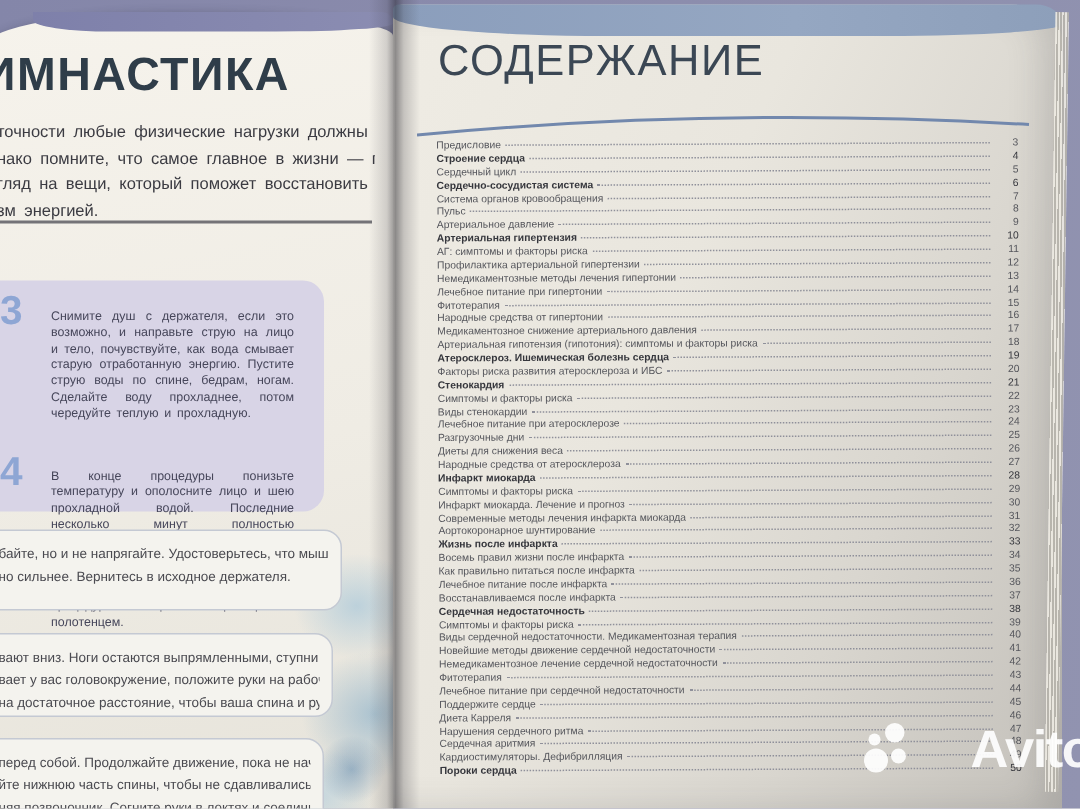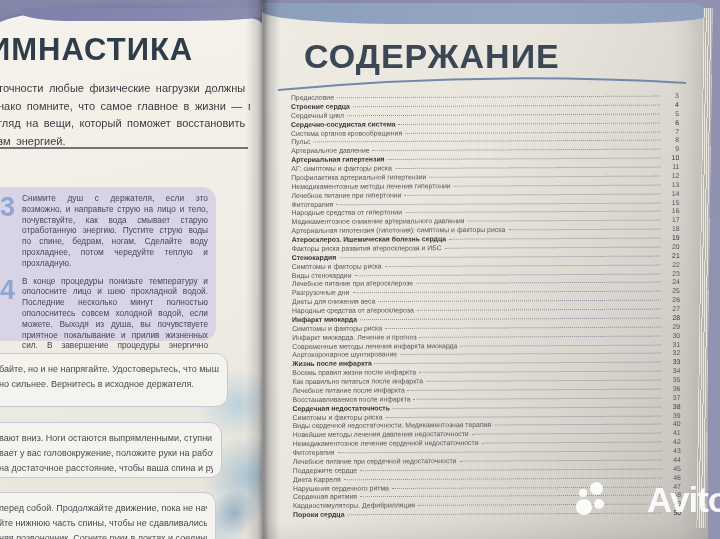--- a/index.html
+++ b/index.html
@@ -40,21 +40,21 @@
     position:absolute;left:-14px;top:179px;width:238px;height:154px;
     background:#d8d4e6;border-radius:14px;padding:6px 8px 4px 22px;
     box-sizing:border-box;
   }
   .step{display:flex;align-items:flex-start;margin-bottom:7px;}
   .step-num{
     font-size:27px;font-weight:bold;color:#8ea6d4;line-height:24px;
     width:22px;flex:0 0 22px;margin-top:2px;
   }
   .step-text{
-    margin:0;font-size:8.3px;line-height:10.8px;color:#46465a;
+    margin:12px;font-size:8.3px;line-height:10.8px;color:#46465a;
     word-spacing:1.5px;text-align:justify;
   }
   .note-box{
     position:absolute;left:-16px;background:#f4f3ee;
     border:1px solid #c4c9d3;border-radius:12px;
     padding:8px 8px 8px 22px;box-sizing:border-box;
     font-size:9px;line-height:15px;color:#4a4a50;
   }
   .note-box .line{white-space:nowrap;overflow:hidden;}
   .note-box-1{top:345px;width:252px;height:54px;}
@@ -92,22 +92,22 @@
       #e9e6de;
     border-radius:6px 34px 0 0 / 6px 24px 0 0;
     box-shadow:inset -14px 0 22px rgba(70,70,80,.18);
   }
   .right-band{
     position:absolute;left:0;right:0;top:0;height:21px;
     background:linear-gradient(90deg,#8b9ebc,#95a7c2 60%,#8d9fba);
     border-radius:6px 30px 45% 55% / 6px 22px 14px 22px;
   }
   .toc-title{
-    position:absolute;left:30px;top:22px;margin:12px;
-    font-size:34px;font-weight:bold;letter-spacing:1px;color:#3b4754;
+    position:absolute;left:30px;top:22px;margin:0;
+    font-size:29px;font-weight:normal;letter-spacing:1px;color:#3b4754;
   }
   .title-curve{position:absolute;left:16px;top:72px;}
   .toc-list{
     position:absolute;left:30px;top:90px;width:388px;
     transform:rotate(-.3deg);
   }
   .toc-row{
     display:flex;align-items:baseline;height:8.88px;
     font-size:6.9px;color:#55565c;
   }
@@ -382,21 +382,21 @@
           <span class="toc-label">Симптомы и факторы риска</span>
           <span class="toc-leader"></span>
           <span class="toc-page">39</span>
         </div>
         <div class="toc-row">
           <span class="toc-label">Виды сердечной недостаточности. Медикаментозная терапия</span>
           <span class="toc-leader"></span>
           <span class="toc-page">40</span>
         </div>
         <div class="toc-row">
-          <span class="toc-label">Новейшие методы лечения давления недостаточности</span>
+          <span class="toc-label">Новейшие методы движение сердечной недостаточности</span>
           <span class="toc-leader"></span>
           <span class="toc-page">41</span>
         </div>
         <div class="toc-row">
           <span class="toc-label">Немедикаментозное лечение сердечной недостаточности</span>
           <span class="toc-leader"></span>
           <span class="toc-page">42</span>
         </div>
         <div class="toc-row">
           <span class="toc-label">Фитотерапия</span>

